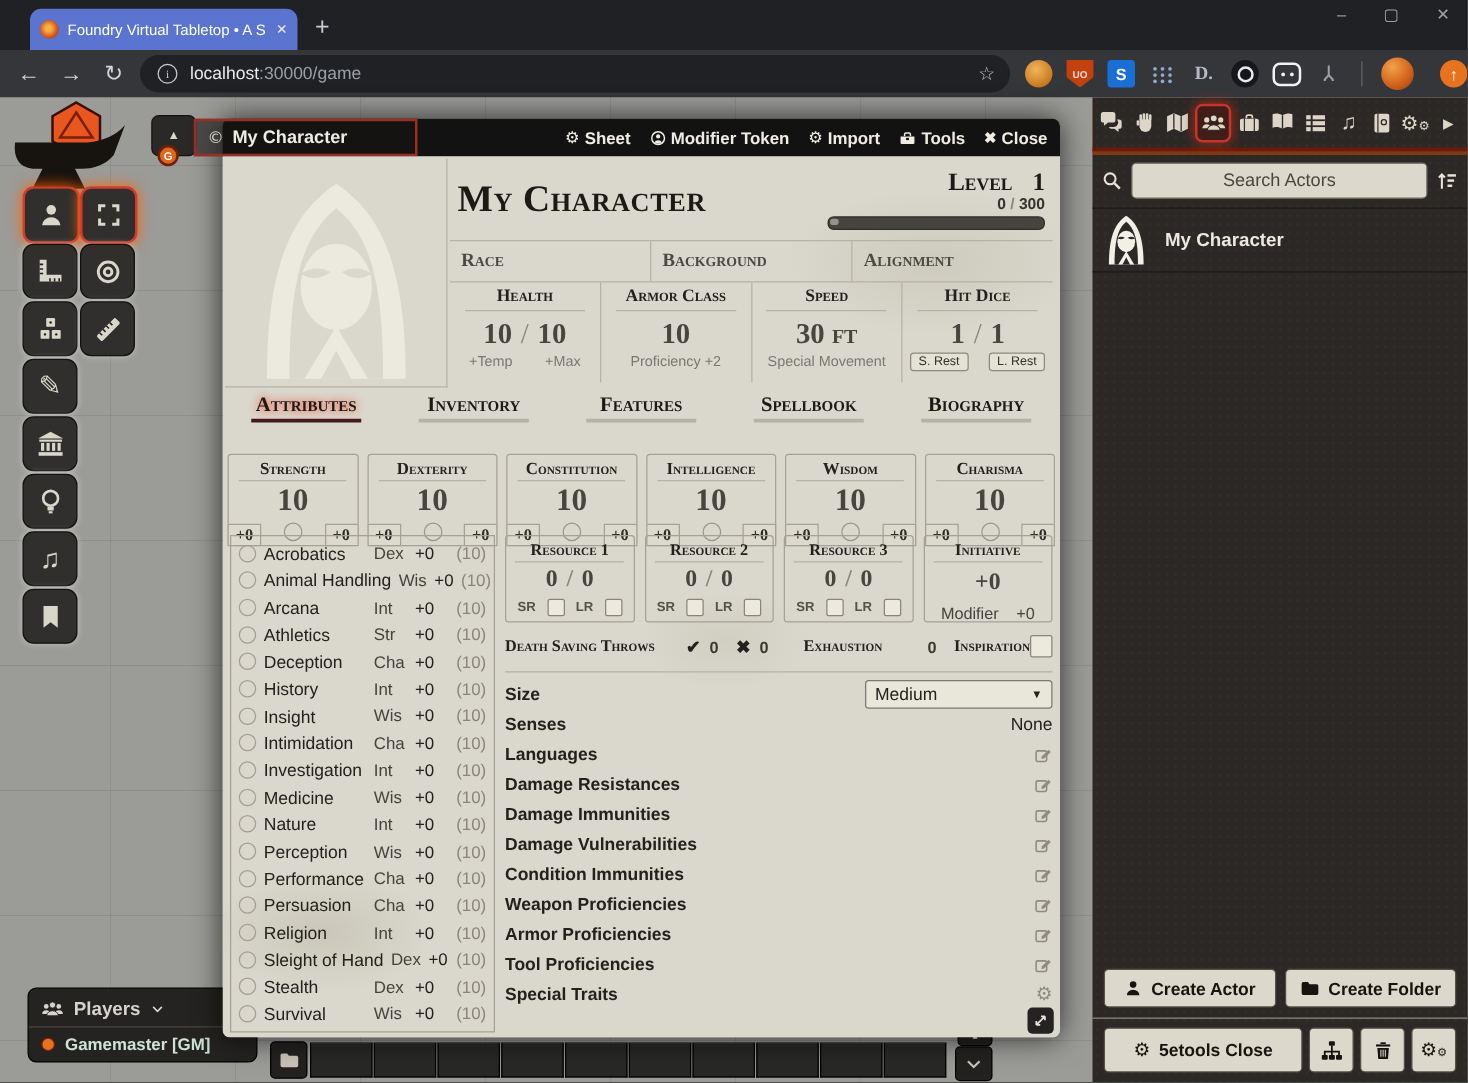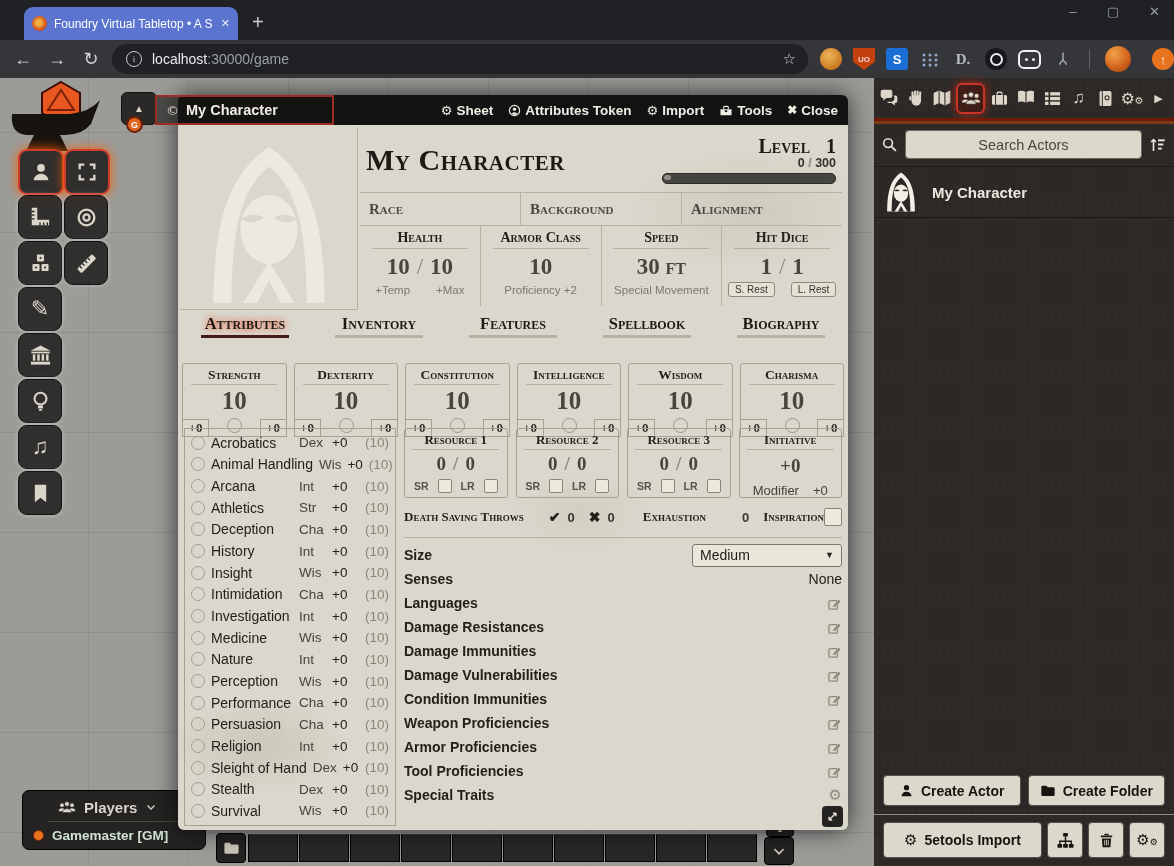--- a/index.html
+++ b/index.html
@@ -50,21 +50,21 @@
   .ctl{width:42px;height:42px;border-radius:9px;background:rgba(34,32,30,.88);border:1px solid #141210;
        box-shadow:0 0 5px rgba(255,255,255,.35);display:flex;align-items:center;justify-content:center;color:#d9d6ca;}
   .ctl.active{border:2px solid #cf3c2c;box-shadow:0 0 11px #ff6400;}
   .ctl .glyph{font-size:22px;line-height:22px;}
   #collapse-btn{left:121px;top:92px;width:34px;height:31px;border-radius:6px;background:rgba(34,32,30,.92);
       border:1px solid #141210;color:#d9d6ca;font-size:10px;display:flex;align-items:center;justify-content:center;}
   
   #players{left:22px;top:790px;width:184px;background:rgba(30,28,26,.95);border:1px solid #000;
            border-radius:7px;color:#d8d4cc;padding:5px 0 6px;box-sizing:border-box;}
   #players .hd{display:flex;align-items:center;gap:8px;padding:2px 10px 5px;font-weight:bold;font-size:15px;
-               border-bottom:1px solid #4a4742;margin-left:25px;}
+               border-bottom:1px solid #4a4742;}
   #players .row{display:flex;align-items:center;gap:8px;padding:6px 10px 0;font-size:13.5px;font-weight:bold;color:#cfe2d4;}
   #players .dot{width:9px;height:9px;border-radius:50%;background:#e8731f;border:1px solid #7a2410;flex:none;}
   
   .hbbtn{background:rgba(25,24,23,.92);border:1px solid #000;border-radius:4px;color:#c9c5ba;
          display:flex;align-items:center;justify-content:center;}
   #hb-slots{left:248px;top:834px;display:flex;gap:1px;}
   .hb-slot{width:50px;height:28px;background:rgba(28,28,27,.9);border:1px solid #000;box-sizing:border-box;border-top-color:#3a3a38;}
   
   #sidebar{left:874px;top:78px;width:300px;height:788px;background:#2b2826;
      background-image:radial-gradient(rgba(255,255,255,.025) 1px,transparent 1.5px);background-size:7px 7px;}
@@ -578,21 +578,21 @@
         <div class="sbbtn" style="flex:1">
           <svg class="ic" width="16" height="16">
               <use href="#i-folder"></use>
             </svg>
           <span>Create Folder</span>
         </div>
       </div>
       <div id="sbf2">
         <div class="sbbtn" style="flex:1;height:34px">
           <span class="gear-glyph" style="font-size:15px">⚙</span>
-          <span>5etools Import</span>
+          <span>5etools Close</span>
         </div>
         <div class="sbbtn" style="width:34px;height:34px">
             <svg class="ic" width="19" height="19">
               <use href="#i-sitemap"></use>
             </svg>
           </div>
         <div class="sbbtn" style="width:34px;height:34px">
             <svg class="ic" width="17" height="17">
               <use href="#i-trash"></use>
             </svg>
@@ -613,21 +613,21 @@
       </div>
       <div class="btns">
         <span class="b">
             <span class="gear-glyph" style="font-size:13px">⚙</span>
             <span>Sheet</span>
           </span>
         <span class="b">
             <svg class="ic" width="13" height="13" style="color:#efece4">
               <use href="#i-usercircle"></use>
             </svg>
-            <span>Attributes Token</span>
+            <span>Modifier Token</span>
           </span>
         <span class="b">
             <span class="gear-glyph" style="font-size:13px">⚙</span>
             <span>Import</span>
           </span>
         <span class="b">
             <svg class="ic" width="14" height="14" style="color:#efece4">
               <use href="#i-toolbox"></use>
             </svg>
             <span>Tools</span>

